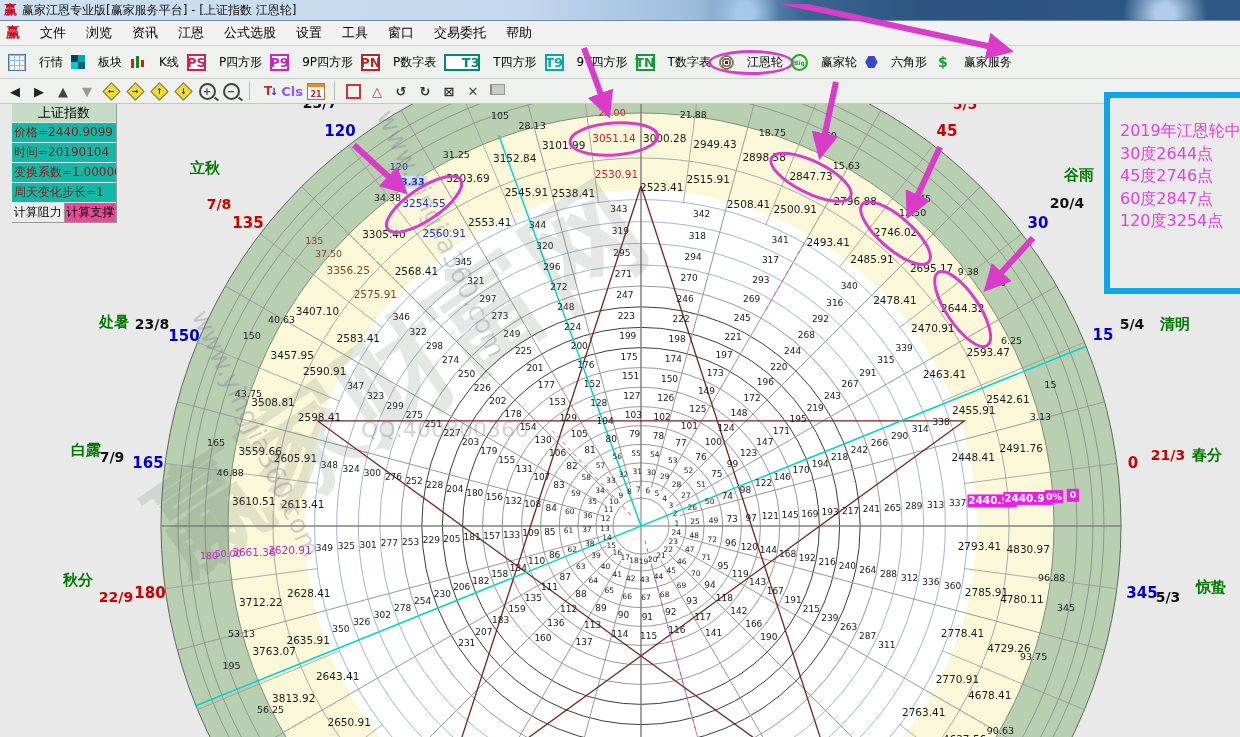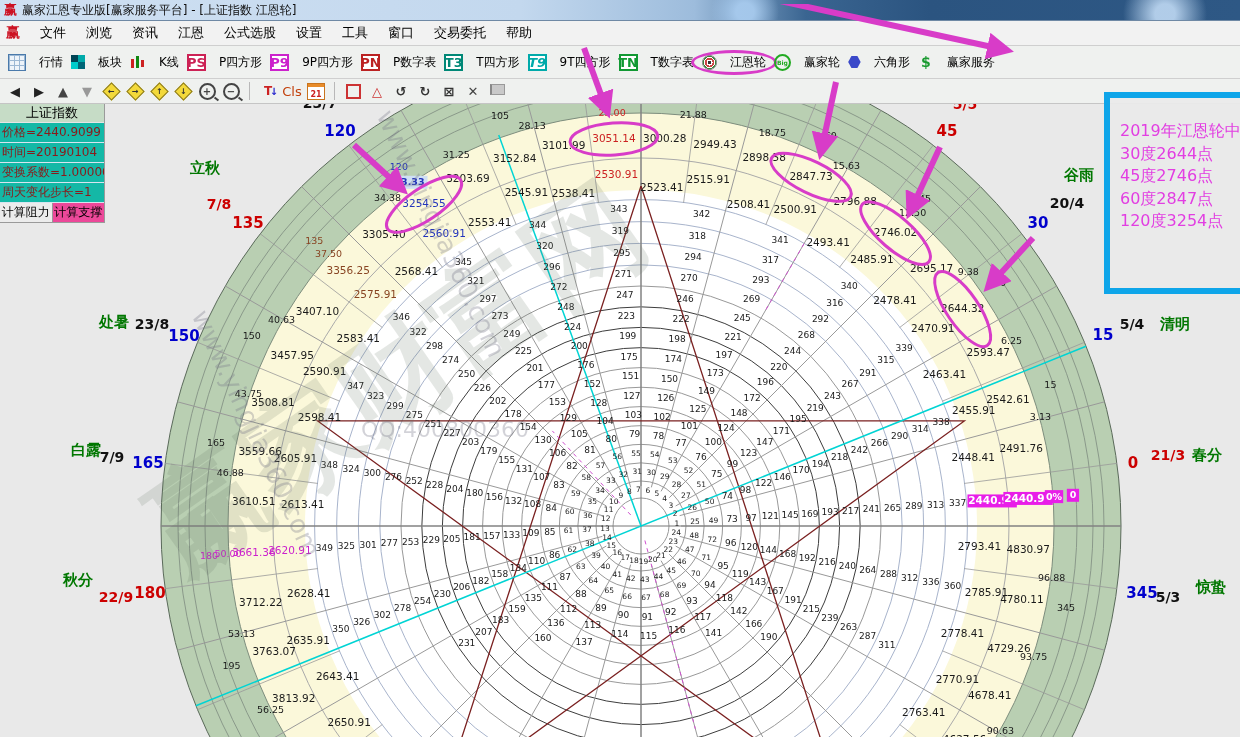--- a/index.html
+++ b/index.html
@@ -49,21 +49,21 @@
   .t-icon{color:#c22;font-weight:bold;font-size:12px;position:relative;}
   .t-icon::after{content:"\2193";color:#22c;font-size:10px;position:absolute;right:-6px;top:2px;}
   .cal{width:16px;height:15px;border:1px solid #c8741e;background:linear-gradient(#e88c2a 3px,#fff 3px);
     color:#c22;font-size:8px;font-weight:bold;display:inline-flex;align-items:flex-end;justify-content:center;}
   .sq{width:11px;height:11px;border:2px solid #c33;}
   .flag{width:12px;height:9px;background:#c9c9c9;border:1px solid #999;border-left:2px solid #888;margin-top:-3px;}
   
   .content{position:relative;width:1240px;height:637px;background:#e9e9e9;}
   svg{position:absolute;left:0;top:0;}
   #wheel-svg{z-index:1;}
-  .panel{position:absolute;left:0;top:0;width:104px;z-index:3;font-size:12px;border-right:1px solid #9a9a9a;border-bottom:1px solid #9a9a9a;}
+  .panel{position:absolute;left:12px;top:0;width:104px;z-index:3;font-size:12px;border-right:1px solid #9a9a9a;border-bottom:1px solid #9a9a9a;}
   .panel .hdr{background:#c6dcc6;color:#000;text-align:center;height:18px;line-height:18px;border-bottom:1px solid #e6e6e6;font-size:13px;}
   .panel .row{background:#14b8a6;color:#8b1a1a;height:19px;line-height:19px;padding-left:2px;border-bottom:1px solid #d8e4f0;white-space:nowrap;overflow:hidden;}
   .panel .btns{display:flex;height:19px;}
   .panel .btns .b1{flex:1;background:#ececec;color:#000;text-align:center;line-height:19px;border-right:1px solid #999;}
   .panel .btns .b2{flex:1;background:#ec4899;color:#000;text-align:center;line-height:19px;}
   .redbox{position:absolute;left:1104px;top:-12px;width:178px;height:168px;z-index:4;
     border:6px solid #0ea5e9;background:rgba(234,234,234,.95);padding:22px 0 0 10px;}
   .redbox div{color:#e23ee2;font-size:16px;line-height:22.5px;white-space:nowrap;}
   #annot-svg{z-index:6;pointer-events:none;}
 </style>
@@ -110,25 +110,25 @@
     </span>
     <span class="tb1-item">
       <span class="icon16 lbox" style="border-color: rgb(204, 34, 204); color: rgb(204, 34, 204);">P9</span>
       <span class="lbl">9P四方形</span>
     </span>
     <span class="tb1-item">
       <span class="icon16 lbox" style="border-color: rgb(187, 34, 34); color: rgb(187, 34, 34);">PN</span>
       <span class="lbl">P数字表</span>
     </span>
     <span class="tb1-item">
-      <span class="icon16 lbox" style="border-color: rgb(0, 136, 119); color: rgb(0, 136, 119);">T3</span>
+      <span class="icon16 lbox" style="border-color: rgb(0, 136, 119); color: rgb(0, 136, 119); padding-left: 17px;">T3</span>
       <span class="lbl">T四方形</span>
     </span>
     <span class="tb1-item">
-      <span class="icon16 lbox" style="border-color: rgb(0, 170, 170); color: rgb(0, 170, 170); font-style: italic;">T9</span>
+      <span class="icon16 lbox" style="border-color: rgb(0, 170, 170); color: rgb(0, 170, 170);">T9</span>
       <span class="lbl">9T四方形</span>
     </span>
     <span class="tb1-item">
       <span class="icon16 lbox" style="border-color: rgb(17, 153, 51); color: rgb(17, 153, 51); text-align: right;">TN</span>
       <span class="lbl">T数字表</span>
     </span>
     <span class="tb1-item circled">
       <span class="icon16 gann-icon"></span>
       <span class="lbl">江恩轮</span>
     </span>
@@ -173,21 +173,21 @@
     <span class="tb2">
       <span class="mag">+</span>
     </span>
     <span class="tb2">
       <span class="mag">−</span>
     </span>
     <span class="sep"></span>
     <span class="tb2">
       <span class="t-icon">T</span>
     </span>
-    <span class="tb2" style="color: #c2410c; font-weight: normal;">Cls</span>
+    <span class="tb2" style="color: #8b5cf6; font-weight: bold;">Cls</span>
     <span class="tb2">
       <span class="cal">21</span>
     </span>
     <span class="sep"></span>
     <span class="tb2">
       <span class="sq"></span>
     </span>
     <span class="tb2" style="color: rgb(204, 51, 51); font-weight: bold;">△</span>
     <span class="tb2" style="color: rgb(51, 51, 51); font-weight: bold;">↺</span>
     <span class="tb2" style="color: rgb(51, 51, 51); font-weight: bold;">↻</span>

